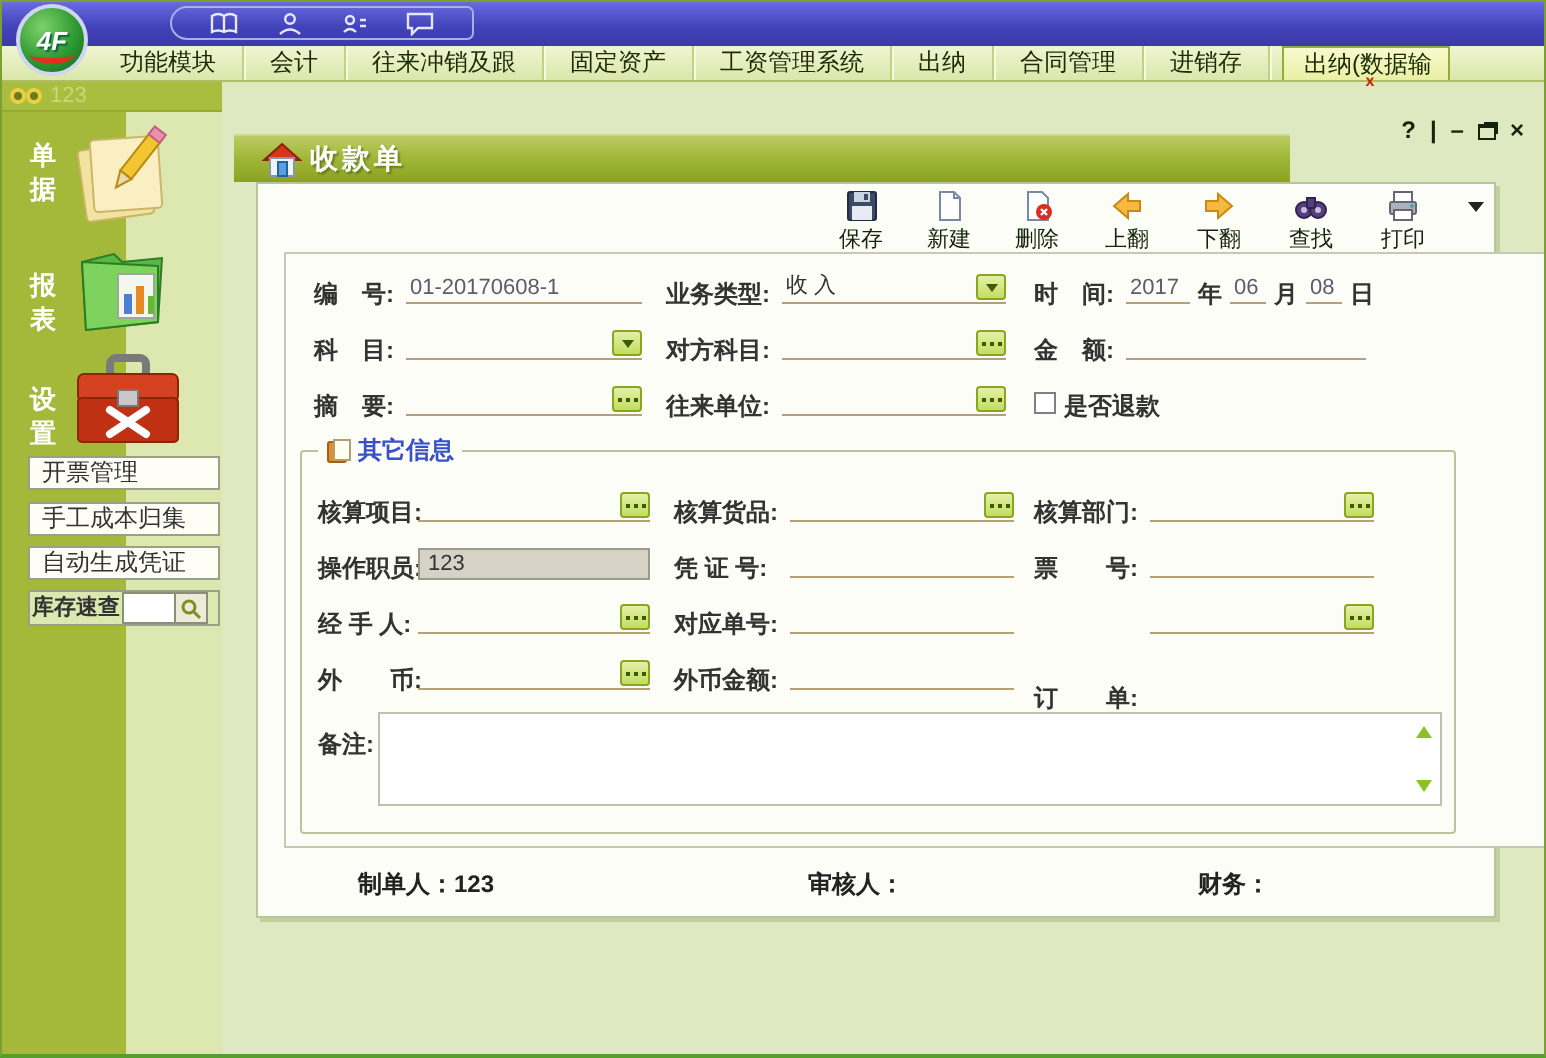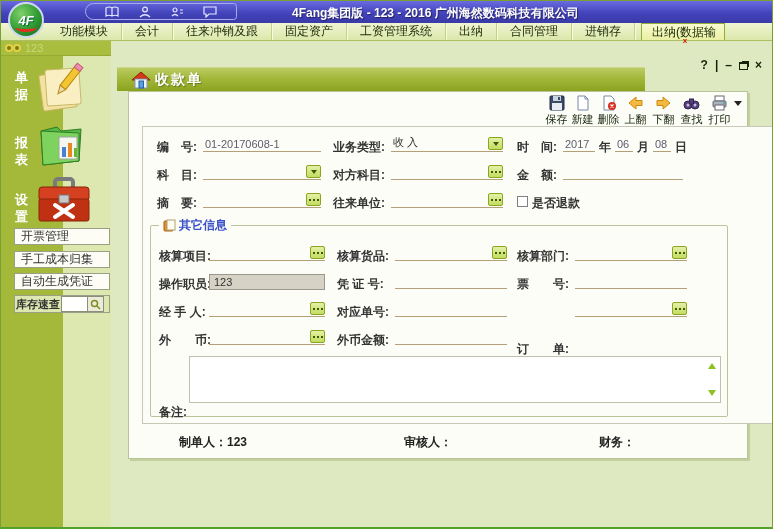--- a/index.html
+++ b/index.html
@@ -66,21 +66,21 @@
     border-top:2px solid #15230a;cursor:pointer;position:relative;top:1px;box-shadow:2px -2px 0 -1px #15230a;}
   .formbar{position:absolute;left:6px;top:11px;width:528px;height:24px;
     background:linear-gradient(#bccb63,#a3b83a 45%,#8ba21f);display:flex;align-items:center;
     border-top:1px solid #cdd98a;}
   .formbar .ftitle{color:#fff;font-weight:bold;font-size:14px;letter-spacing:2px;
     text-shadow:1px 1px 1px rgba(40,60,0,.45);margin-left:4px;}
   .homeicon{margin-left:14px;width:20px;height:18px;}
   .panel{position:absolute;left:17px;top:35px;width:620px;height:368px;background:#fcfdf6;
     border:1px solid #b8c49a;box-shadow:2px 2px 0 rgba(110,130,50,.25);}
   
-  .toolbar{position:absolute;right:5px;top:3px;display:flex;align-items:flex-start;gap:1px;}
+  .toolbar{position:absolute;right:5px;top:3px;display:flex;align-items:flex-start;gap:19px;}
   .titem{display:flex;flex-direction:column;align-items:center;width:25px;cursor:pointer;}
   .titem.wide{width:27px;}
   .titem .tlabel{font-size:11px;color:#15230a;white-space:nowrap;margin-top:1px;}
   .tcaret{width:0;height:0;border-left:4px solid transparent;border-right:4px solid transparent;
     border-top:5px solid #222;margin-top:6px;cursor:pointer;}
   
   .inner{position:absolute;left:13px;top:34px;width:648px;height:298px;background:#fcfdf6;
     border:1px solid #c8c8b6;}
   .lbl{position:absolute;font-size:12px;font-weight:bold;color:#333;white-space:nowrap;}
   .fld{position:absolute;height:16px;border-bottom:1px solid #b39f78;font-size:11px;color:#586;}
@@ -126,21 +126,20 @@
           <path d="M2 11 Q7 6.5 12 11" fill="none" stroke="#e6e8ff" stroke-width="1.2"></path>
         </svg>
       <svg class="qicon" viewBox="0 0 14 12">
           <circle cx="5" cy="4" r="2" fill="none" stroke="#e6e8ff" stroke-width="1.2"></circle>
           <path d="M2 10 Q5 7 8 10 M10 4 L13 4 M10 7 L13 7" fill="none" stroke="#e6e8ff" stroke-width="1.2"></path>
         </svg>
       <svg class="qicon" viewBox="0 0 14 12">
           <path d="M1 1 L13 1 L13 8 L6 8 L3 11 L3 8 L1 8 Z" fill="none" stroke="#e6e8ff" stroke-width="1.2"></path>
         </svg>
     </div>
-    <div class="tbtitle">4Fang集团版 - 123 - 2016 广州海然数码科技有限公司</div>
   </div>
   <div class="logo">4F</div>
 
   <div class="menubar">
     <span class="mitem">功能模块</span>
     <span class="mitem">会计</span>
     <span class="mitem">往来冲销及跟</span>
     <span class="mitem">固定资产</span>
     <span class="mitem">工资管理系统</span>
     <span class="mitem">出纳</span>
@@ -415,21 +414,21 @@
             <span class="val"></span>
             <span class="gbtn">
                 <span class="dots"></span>
               </span>
           </div>
           <span class="lbl" style="left:186px;top:106px;">外币金额:</span>
           <div class="fld" style="left:244px;top:103px;width:112px;">
             <span class="val"></span>
           </div>
 
-          <span class="lbl" style="left:8px;top:138px;margin-top:40px;">备注:</span>
+          <span class="lbl" style="left:8px;top:138px;">备注:</span>
           <div class="remarkbox">
             <textarea style=""></textarea>
             <span class="chev up"></span>
             <span class="chev dn"></span>
           </div>
         </div>
       </div>
 
       <div class="footrow" style="left:8px;">
         <span>制单人：</span><span>123</span>

